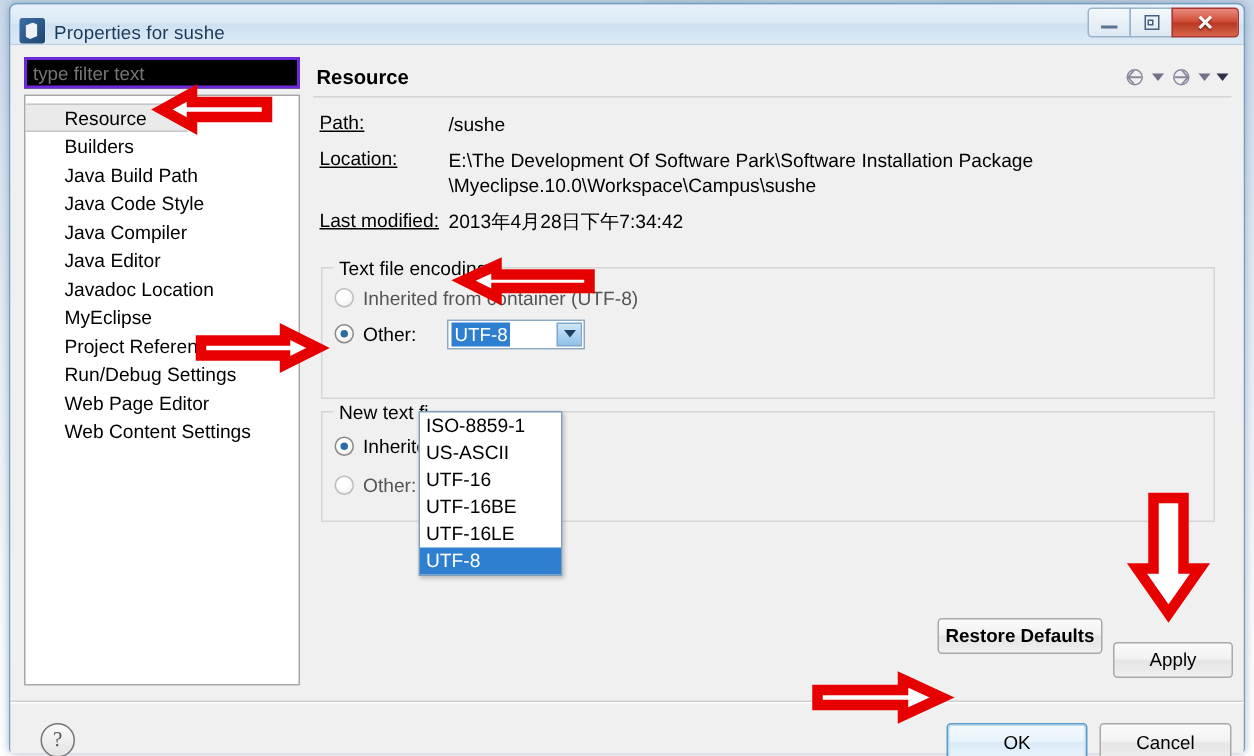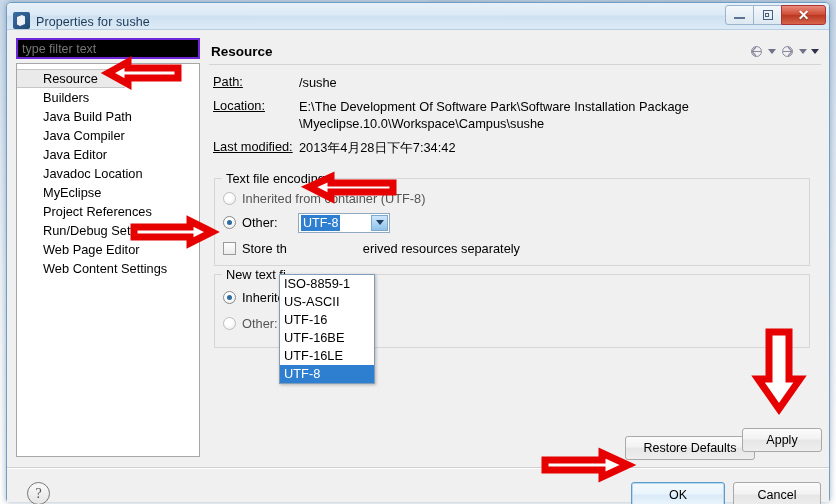--- a/index.html
+++ b/index.html
@@ -263,21 +263,21 @@
     color: #000;
     display: flex; align-items: center; justify-content: center;
     box-sizing: border-box;
     cursor: default;
   }
   .btn.default {
     border: 1px solid #5c9ccc;
     box-shadow: 0 0 0 1px #b8d8ef inset;
     background: linear-gradient(to bottom, #f4fafe 0%, #e9f4fc 45%, #daeaf8 52%, #eef7fd 100%);
   }
-  #btn-restore { position: absolute; left: 418px; top: 398px; width: 130px; }
+  #btn-restore { position: absolute; left: 418px; top: 374px; width: 110px; font-weight: bold; }
   #btn-apply   { position: absolute; left: 535px; top: 390px; width: 80px; }
 
   .footer-sep {
     position: absolute; left: 0; right: 0; top: 437px; height: 1px;
     background: #d0d0d0;
   }
   .footer-sep2 {
     position: absolute; left: 0; right: 0; top: 438px; height: 1px;
     background: #ffffff;
   }
@@ -330,20 +330,21 @@
   </div>
 
   <div class="dlg-body">
 
     <div class="leftpane">
       <input class="filterbox" type="text" placeholder="type filter text" style="">
       <div class="tree">
         <div class="tree-row-sel"><span class="tree-item selected">Resource</span></div>
         <div class="tree-item">Builders</div>
         <div class="tree-item">Java Build Path</div>
+        <div class="tree-item">Java Code Style</div>
         <div class="tree-item">Java Compiler</div>
         <div class="tree-item">Java Editor</div>
         <div class="tree-item">Javadoc Location</div>
         <div class="tree-item">MyEclipse</div>
         <div class="tree-item">Project References</div>
         <div class="tree-item">Run/Debug Settings</div>
         <div class="tree-item">Web Page Editor</div>
         <div class="tree-item">Web Content Settings</div>
       </div>
     </div>
@@ -398,25 +399,20 @@
           <div class="radio checked"></div>
           <div class="lbl" style="width:56px">Other:</div>
           <div class="combo">
             <span class="combo-text">UTF-8</span>
             <div class="combo-arrow">
                 <div class="chev"></div>
               </div>
           </div>
         </div>
 
-        <div class="row" style="margin:5px 0 0 8px">
-          <div class="checkbox"></div>
-          <div class="lbl">Store th</div>
-          <div class="lbl" style="margin-left:76px">erived resources separately</div>
-        </div>
       </div>
 
       <div class="group" id="grp-newfile">
         <div class="group-legend">New text fi</div>
 
         <div class="row" style="margin:12px 0 0 8px">
           <div class="radio checked"></div>
           <div class="lbl">Inherite</div>
         </div>
 

